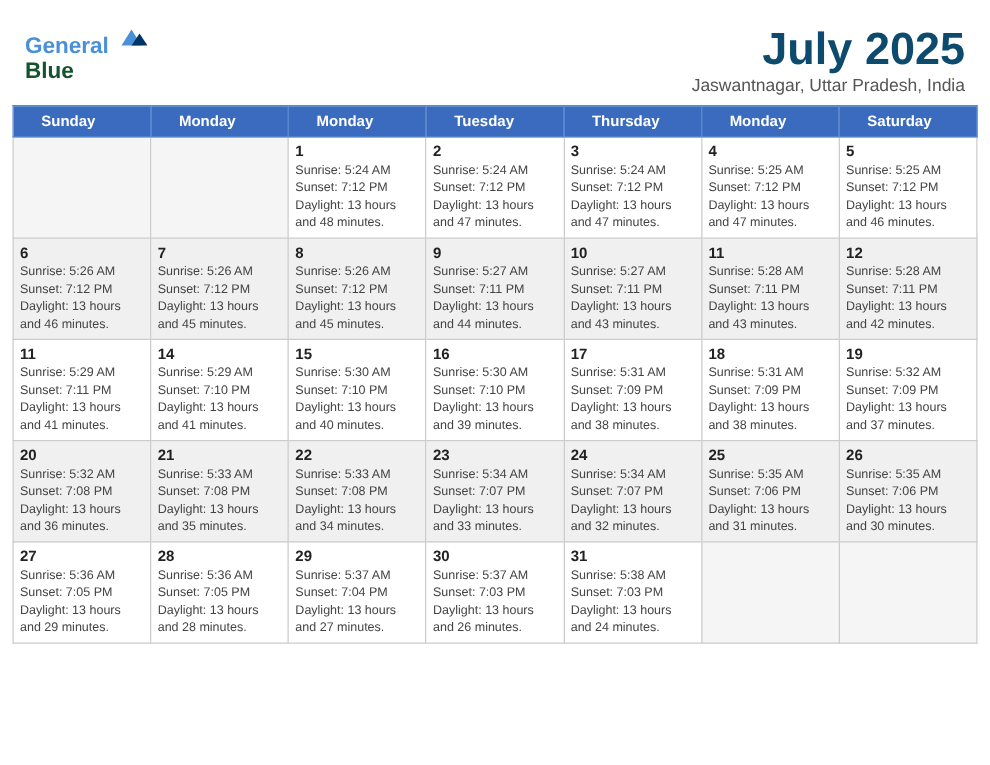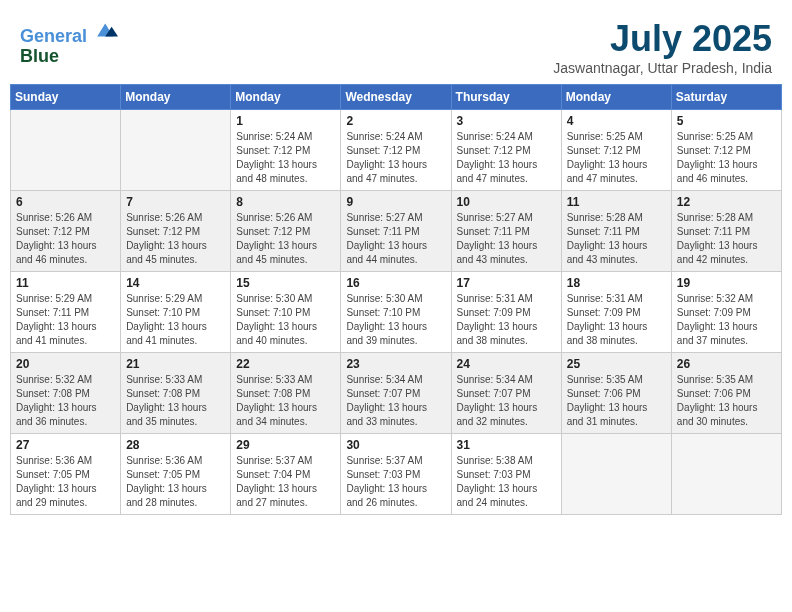--- a/index.html
+++ b/index.html
@@ -48,21 +48,21 @@
     }
     .calendar {
       width: 100%;
       border-collapse: collapse;
       margin-top: 4px;
       font-size: 10.5px;
     }
     .calendar th {
       background: #3a6bbf;
       color: #fff;
-      padding: 5px 4px;
+      padding: 5px 22px;
       text-align: left;
       font-size: 12px;
       font-weight: bold;
       border: 1px solid #5588d0;
     }
     .calendar td {
       border: 1px solid #ccc;
       padding: 4px 5px;
       vertical-align: top;
       width: 110px;
@@ -111,21 +111,21 @@
     <div class="location-title">Jaswantnagar, Uttar Pradesh, India</div>
   </div>
 </div>
 
 <table class="calendar">
   <thead>
     <tr>
     <th>Sunday</th>
         <th>Monday</th>
         <th>Monday</th>
-        <th>Wednesday</th>
+        <th>Tuesday</th>
         <th>Thursday</th>
         <th>Monday</th>
         <th>Saturday</th>
       </tr>
   </thead>
   <tbody id="calendar-body">
   <tr>
         <td class="empty"></td>
         <td class="empty"></td>
         <td>

